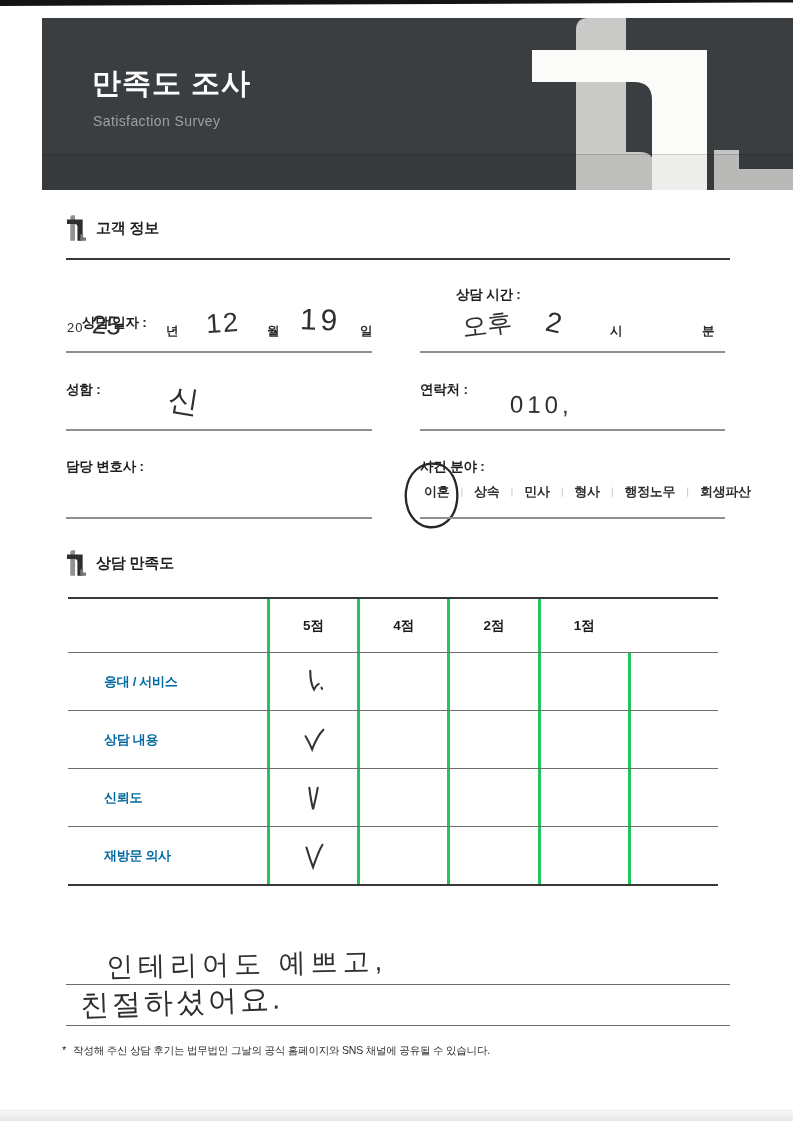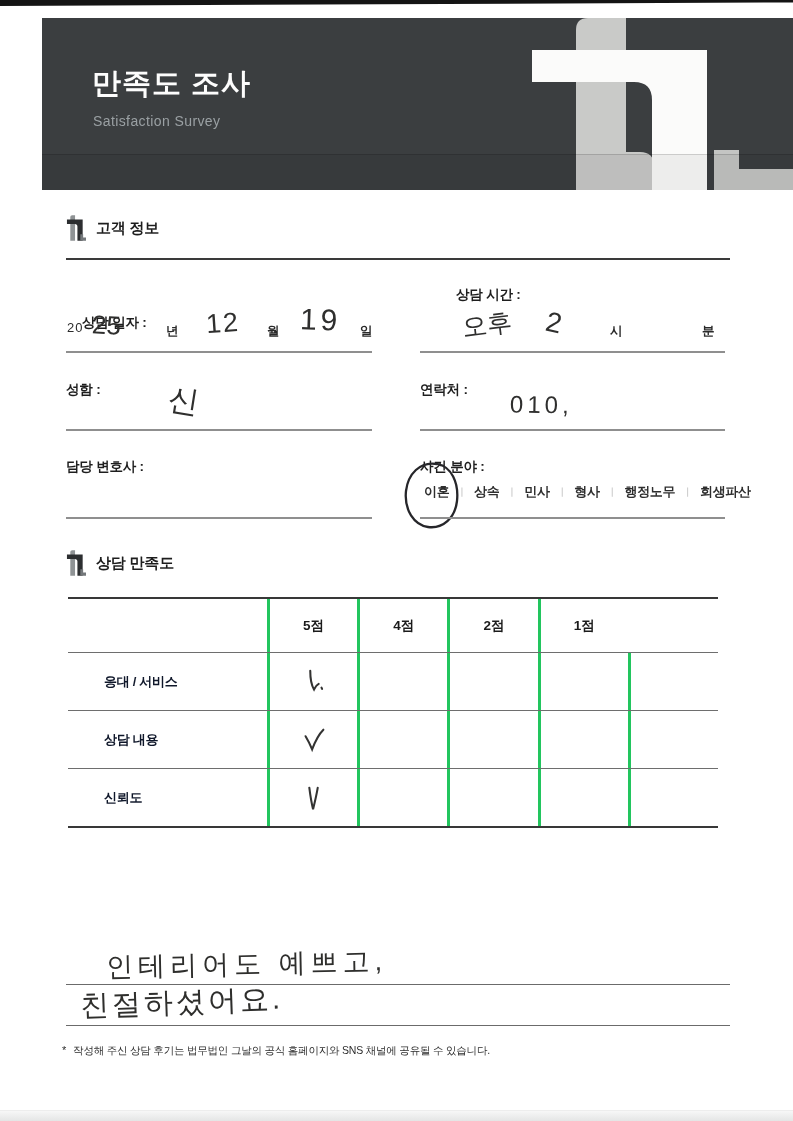--- a/index.html
+++ b/index.html
@@ -44,21 +44,21 @@
 
   
   .sat-table { position:absolute; left:68px; top:597px; width:650px;
                border-top:2.5px solid #383838; border-bottom:2.5px solid #383838; }
   .t-row { display:grid; grid-template-columns:199px repeat(5,90.2px); }
   .t-row.hdr { height:53px; }
   .t-row.body { height:58px; border-top:1.5px solid #6e6e6e; }
   .t-cell { display:flex; align-items:center; justify-content:center;
             border-left:3px solid #22c55e; }
   .t-cell.lbl { justify-content:flex-start; padding-left:36px; border-left:none;
-                font-size:13px; font-weight:bold; color:#0f172a; letter-spacing:-0.3px; }
+                font-size:13px; font-weight:bold; color:#0369a1; letter-spacing:-0.3px; }
   .t-cell.hcell { font-size:13.5px; font-weight:bold; color:#1b1b1b; }
   .chk { width:30px; height:34px; }
 
   
   .comments { position:absolute; left:66px; top:944px; width:664px; }
   .comment-line { position:relative; height:41px; border-bottom:1.5px solid #6b6b6b; }
   .comment-line .hw-line { position:absolute; bottom:2px; color:#2e2e2c; white-space:nowrap; }
   .comment-line:nth-child(1) .hw-line { left:40px; font-size:27px; letter-spacing:5px; transform:rotate(-1.2deg); }
   .comment-line:nth-child(2) .hw-line { left:14px; font-size:29px; letter-spacing:3px; transform:rotate(-2deg); }
 
@@ -191,20 +191,32 @@
         <div class="t-cell">
           <svg viewBox="0 0 32 32" class="chk">
             <path d="M11 5 C12 13 13.5 22 15 28 C17 20 19 11 20 5" fill="none" stroke="#333332" stroke-width="2.2" stroke-linecap="round"></path>
           </svg>
         </div>
         <div class="t-cell"></div>
         <div class="t-cell"></div>
         <div class="t-cell"></div>
         <div class="t-cell"></div>
       </div>
+      <div class="t-row body">
+        <div class="t-cell lbl">재방문 의사</div>
+        <div class="t-cell">
+          <svg viewBox="0 0 32 32" class="chk">
+            <path d="M8 7 C10 14 13 23 15 28 C18 19 22 9 25 4" fill="none" stroke="#333332" stroke-width="2.2" stroke-linecap="round"></path>
+          </svg>
+        </div>
+        <div class="t-cell"></div>
+        <div class="t-cell"></div>
+        <div class="t-cell"></div>
+        <div class="t-cell"></div>
+      </div>
     </div>
 
 
   <div class="comments" id="comments">
       <div class="comment-line">
         <span class="hw-line hw-text" style="position: absolute; color: rgb(46, 46, 44);">인테리어도 예쁘고,</span>
       </div>
       <div class="comment-line">
         <span class="hw-line hw-text" style="position: absolute; color: rgb(46, 46, 44);">친절하셨어요.</span>
       </div>

